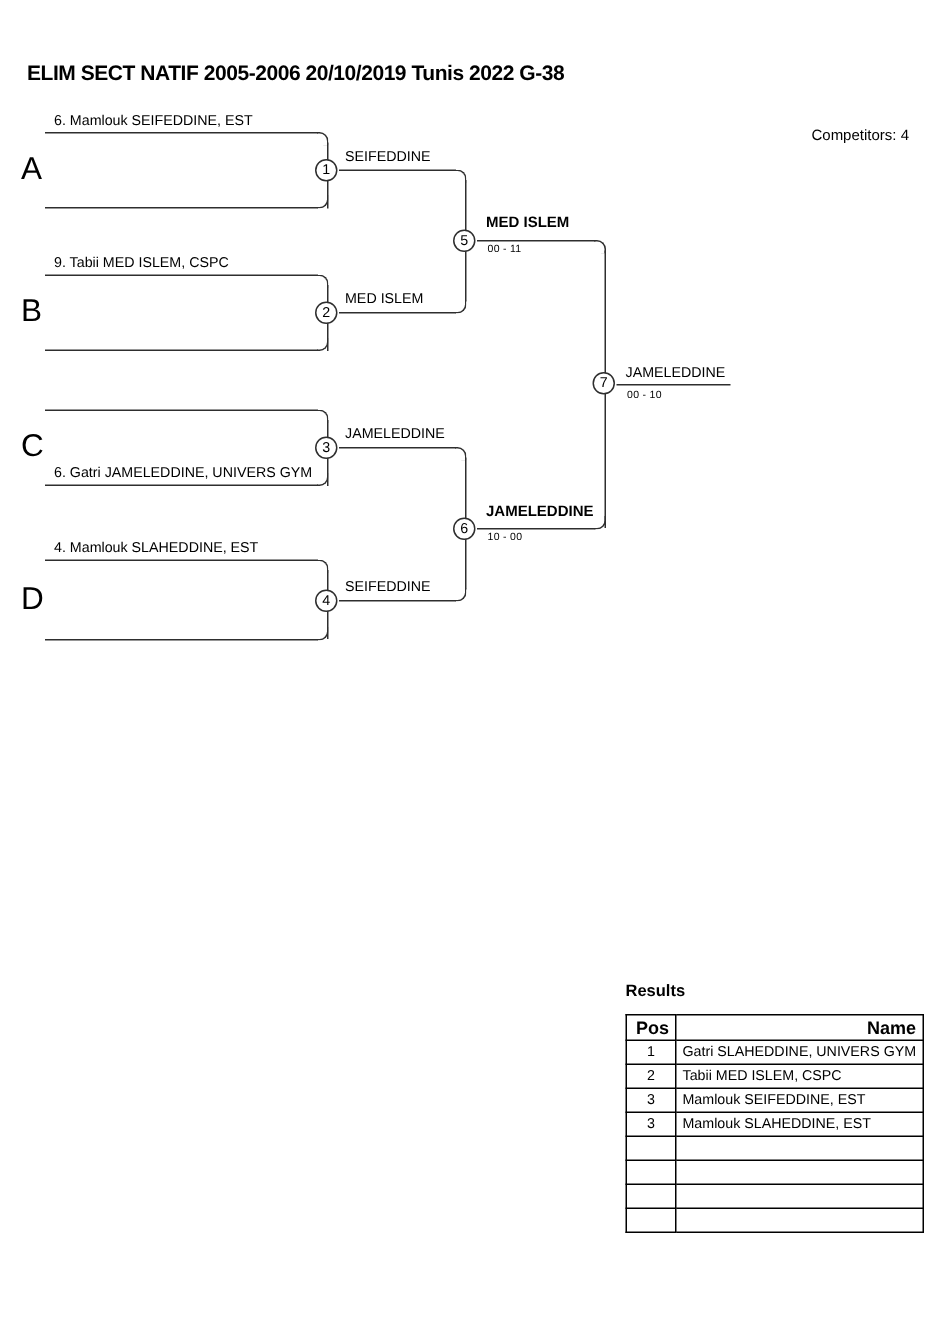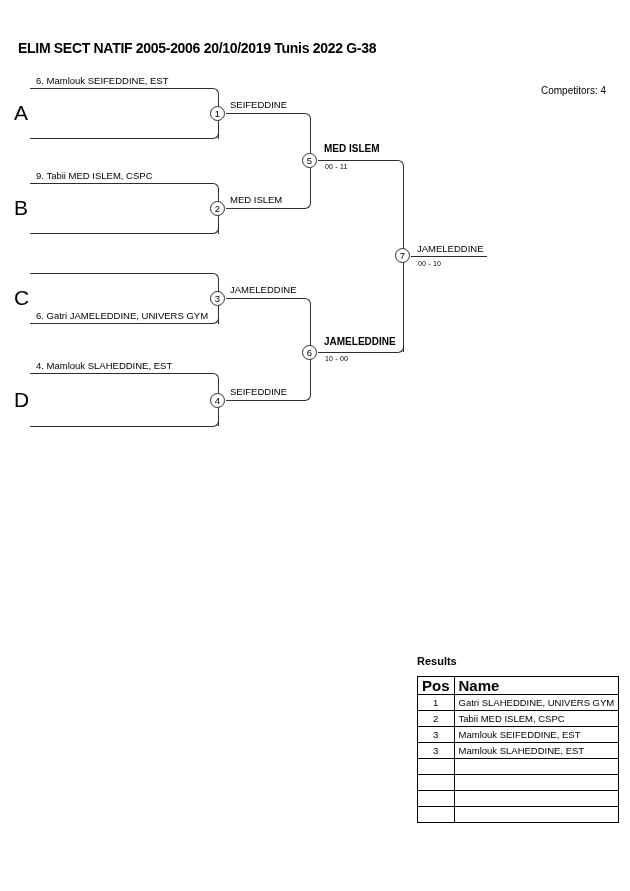--- a/index.html
+++ b/index.html
@@ -137,22 +137,22 @@
   table.results td, table.results th {
     border: 1px solid #000;
     height: 16px;
     font-size: 9.5px;
     font-weight: normal;
     padding: 0 4px;
     box-sizing: border-box;
   }
   table.results th {
     font-weight: bold;
-    font-size: 15px;
-    text-align: left;
+    font-size: 12px;
+    text-align: right;
     height: 17px;
   }
   td.pos {
     width: 33px;
     text-align: center;
   }
   td.name {
     width: 155px;
     text-align: left;
     white-space: nowrap;

